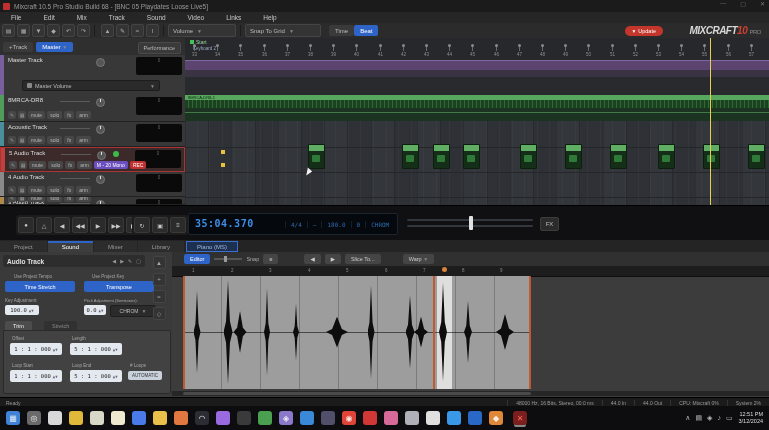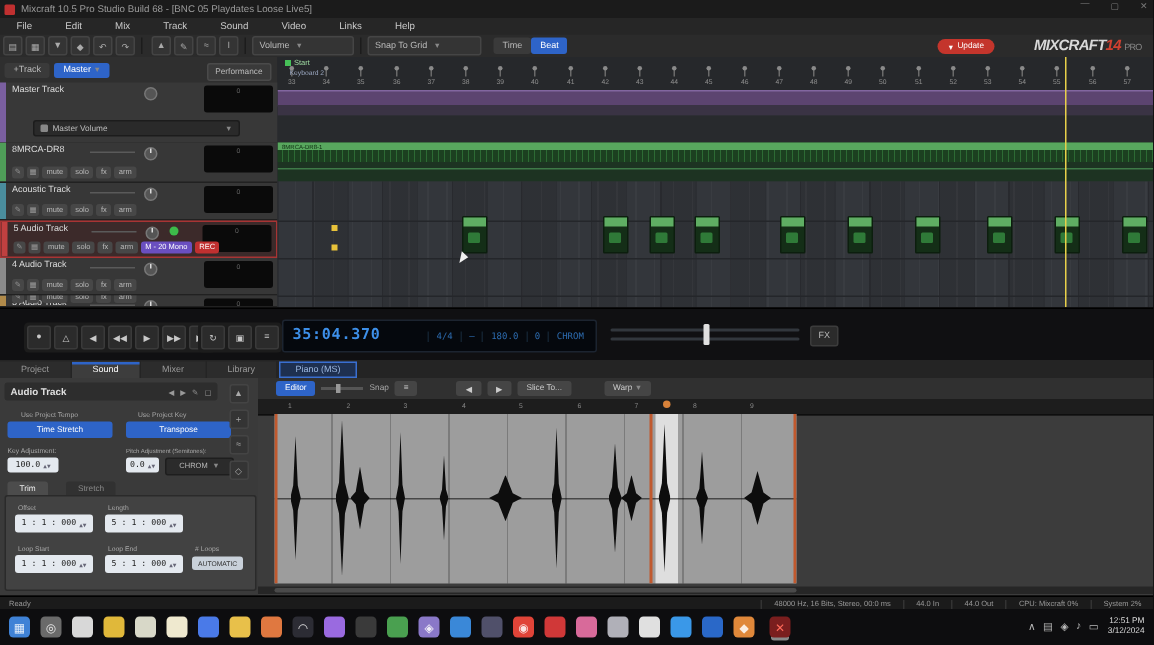--- a/index.html
+++ b/index.html
@@ -224,21 +224,21 @@
     </span>
     <span style="width:8px;"></span>
     <span class="chipbtn">Time</span>
     <span class="chipbtn blue">Beat</span>
   </div>
   <div class="updatebtn">
     <span>▾</span>
       <span>Update</span>
   </div>
   <div class="logo">
-    <span>MIXCRAFT</span><span class="num">14</span>
+    <span>MIXCRAFT</span><span class="num">10</span>
     <span class="edition">PRO</span>
   </div>
 
   <div class="main">
 
     <div class="trackpanel">
       <div class="tp-header">
         <span class="chipbtn">+Track</span>
         <span class="chipbtn blue">
           <span>Master</span>&nbsp;<span class="caret">▼</span>

